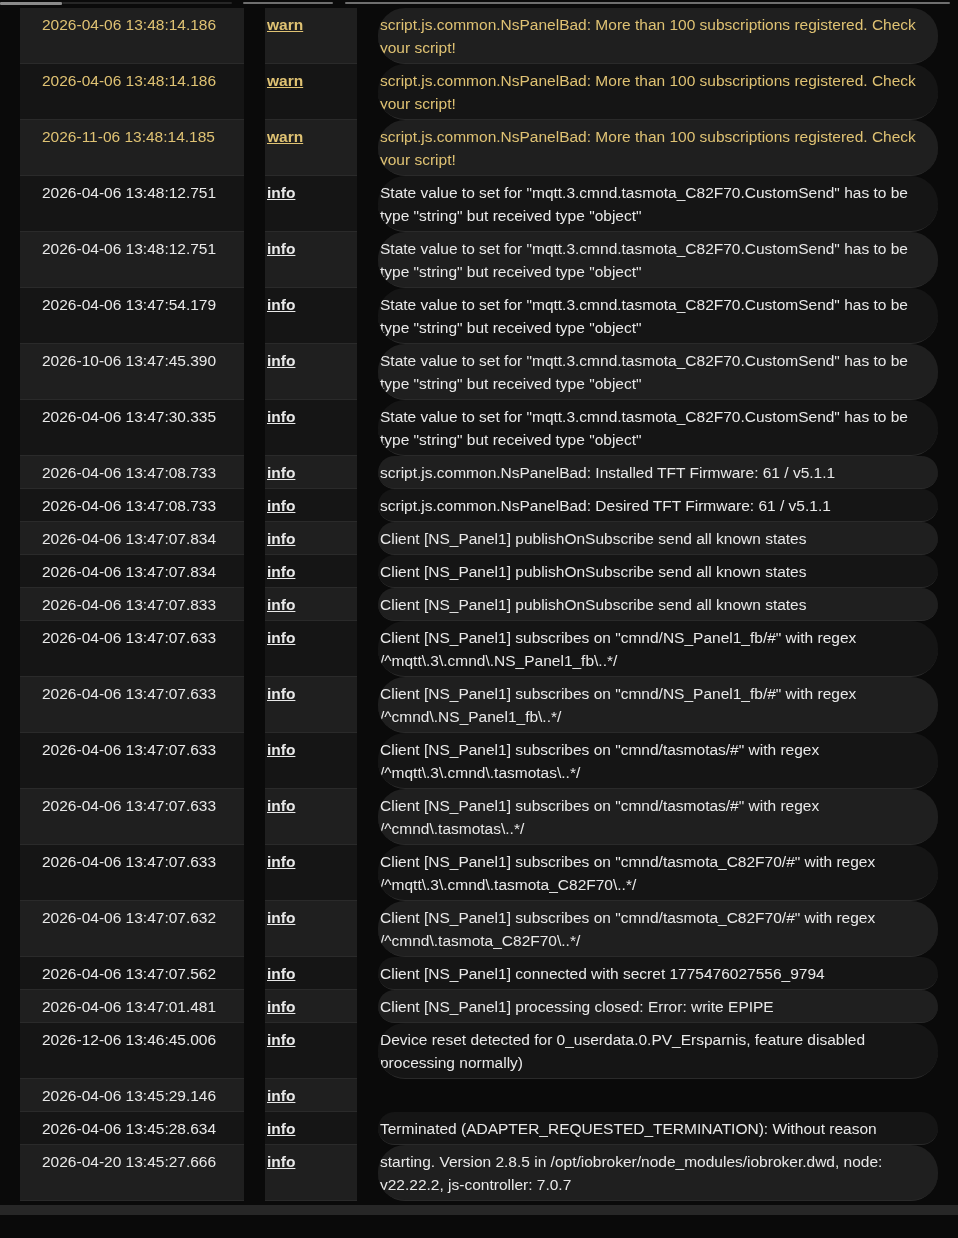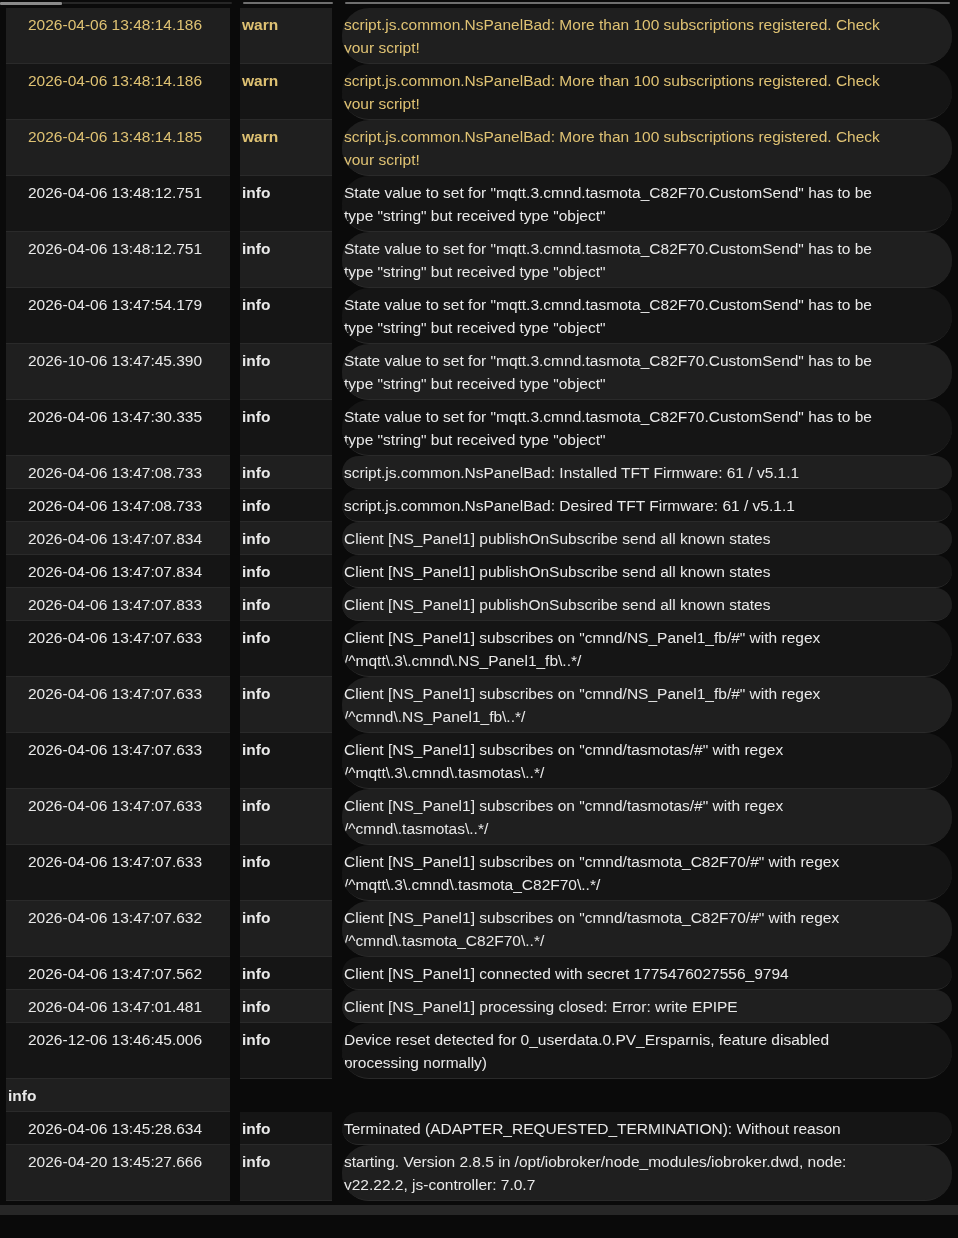--- a/index.html
+++ b/index.html
@@ -22,35 +22,35 @@
   .top-cut .seg.s1 { left: 0;     width: 62px;  background: #8a8a8a; height: 3px; }
   .top-cut .seg.sf { left: 62px;  width: 170px; background: #262626; }
   .top-cut .seg.s2 { left: 243px; width: 90px; }
   .top-cut .seg.s3 { left: 345px; width: 605px; }
 
   
   .rows { width: 958px; }
   .row {
     display: grid;
     grid-template-columns: 224px 92px 1fr;
-    column-gap: 10px;
-    padding: 0 6px;
+    column-gap: 21px;
+    padding: 0 20px;
     background: var(--page-bg, #0a0a0a);
   }
   .row .cell {
     padding: 5px 0 4px 0;
     line-height: 23px;
     border-bottom: 1px solid #2a2a2a;
     background: var(--row-even, #151515);
     white-space: pre-wrap;
     overflow: hidden;
   }
   .row.odd .cell { background: var(--row-odd, #1f1f1f); }
   .cell.time   { padding-left: 22px; }
-  .cell.level  { font-weight: bold; padding-left: 2px; }
+  .cell.level  { font-weight: bold; padding-left: 2px; text-decoration: underline; }
   .cell.msg    { padding-left: 2px; padding-right: 8px; border-radius: 27px; }
   .row.warn .cell { color: var(--warn, #dfc273); }
   .row.info .cell { color: var(--info, #e9e9e9); }
 
   
   .bottom-gap { height: 4px; background: var(--page-bg, #0a0a0a); }
   .scroll-track {
     height: 10px;
     width: 958px;
     background: var(--track, #272727);
@@ -77,21 +77,21 @@
   </div>
 
   <div class="row even warn">
     <div class="cell time">2026-04-06 13:48:14.186</div>
     <div class="cell level">warn</div>
     <div class="cell msg">script.js.common.NsPanelBad: More than 100 subscriptions registered. Check
 your script!</div>
   </div>
 
   <div class="row odd warn">
-    <div class="cell time">2026-04-06 13:48:14.185</div>
+    <div class="cell time">2026-11-06 13:48:14.185</div>
     <div class="cell level">warn</div>
     <div class="cell msg">script.js.common.NsPanelBad: More than 100 subscriptions registered. Check
 your script!</div>
   </div>
 
   <div class="row even info">
     <div class="cell time">2026-04-06 13:48:12.751</div>
     <div class="cell level">info</div>
     <div class="cell msg">State value to set for "mqtt.3.cmnd.tasmota_C82F70.CustomSend" has to be
 type "string" but received type "object"</div>
@@ -210,20 +210,21 @@
   </div>
 
   <div class="row even info">
     <div class="cell time">2026-12-06 13:46:45.006</div>
     <div class="cell level">info</div>
     <div class="cell msg">Device reset detected for 0_userdata.0.PV_Ersparnis, feature disabled
 processing normally)</div>
   </div>
 
   <div class="row odd info">
+    <div class="cell time">2026-04-06 13:45:29.146</div>
     <div class="cell level">info</div>
   </div>
 
   <div class="row even info">
     <div class="cell time">2026-04-06 13:45:28.634</div>
     <div class="cell level">info</div>
     <div class="cell msg">Terminated (ADAPTER_REQUESTED_TERMINATION): Without reason</div>
   </div>
 
   <div class="row odd info">

